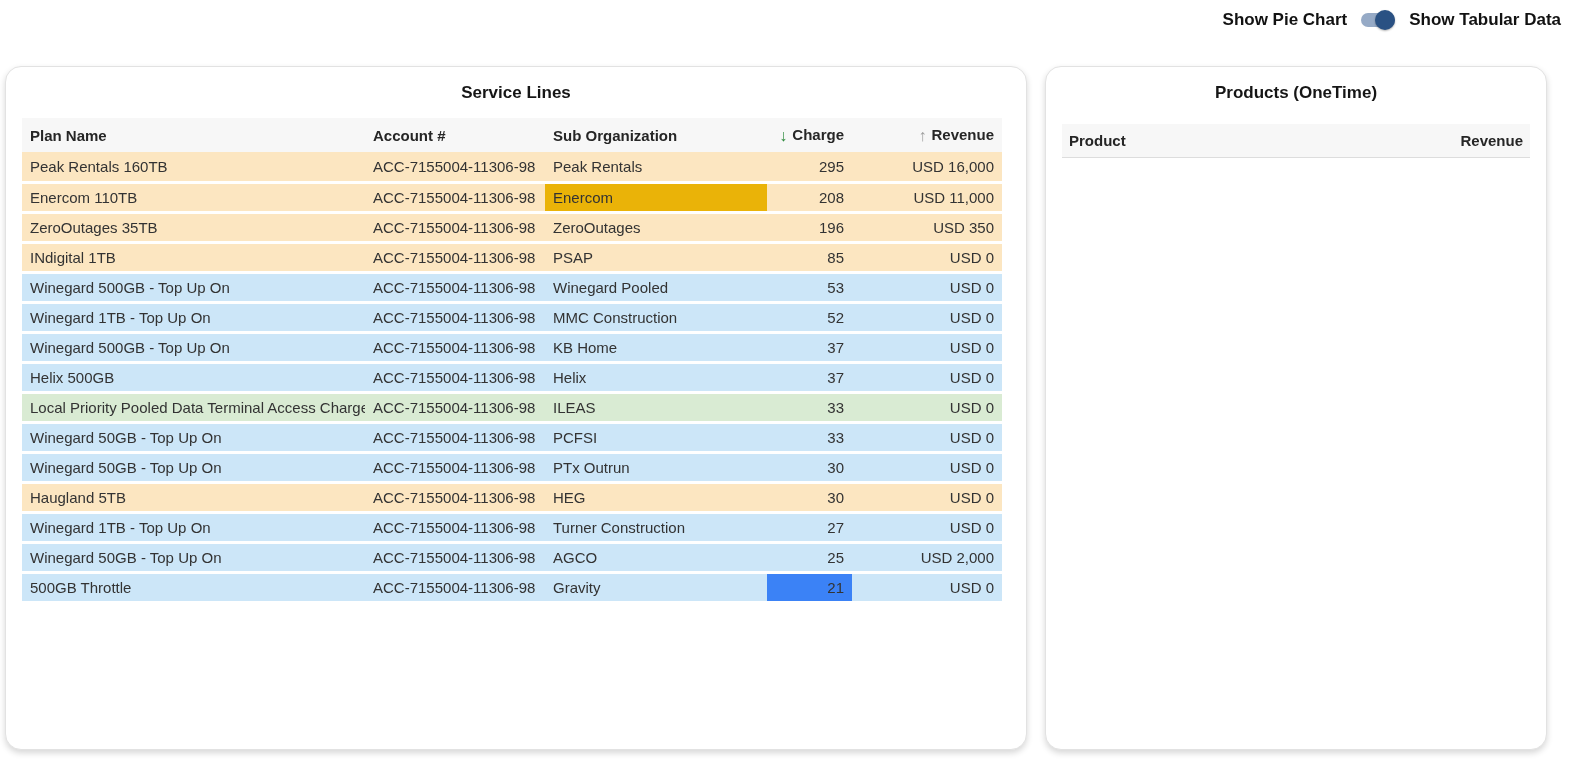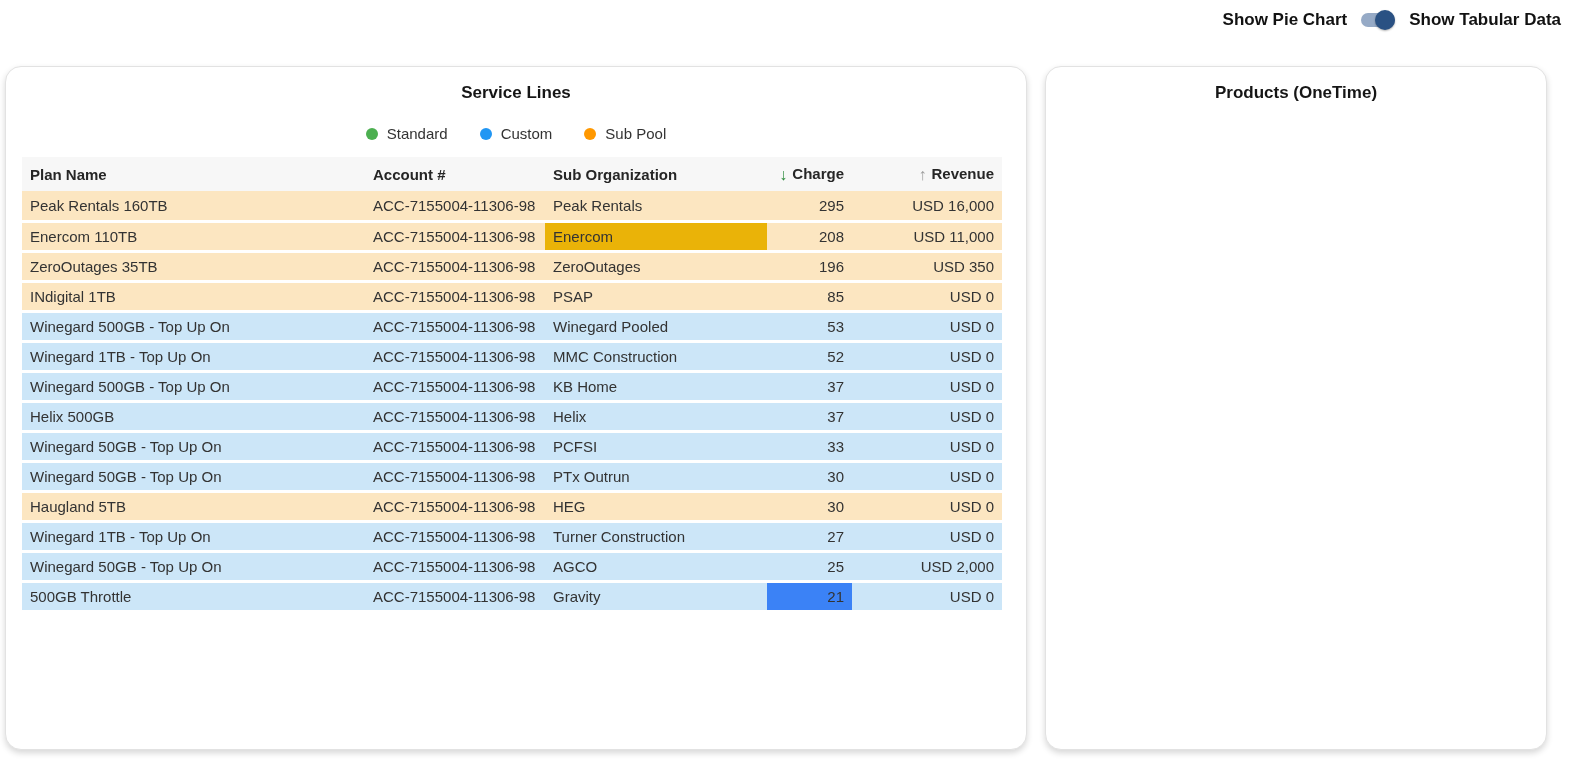--- a/index.html
+++ b/index.html
@@ -147,34 +147,20 @@
     <span class="thumb" style="background: rgb(42, 81, 131);"></span>
   </div>
   <span>Show Tabular Data</span>
 </div>
 
 <div class="cards">
 
   <section class="card card-left">
     <h2>Service Lines</h2>
 
-    <div class="legend">
-      <span class="legend-item">
-        <span class="dot" style="background: rgb(76, 175, 80);"></span>
-        <span class="legend-label">Standard</span>
-      </span>
-      <span class="legend-item">
-        <span class="dot" style="background: rgb(33, 150, 243);"></span>
-        <span class="legend-label">Custom</span>
-      </span>
-      <span class="legend-item">
-        <span class="dot" style="background: rgb(255, 152, 0);"></span>
-        <span class="legend-label">Sub Pool</span>
-      </span>
-    </div>
 
     <div class="table-scroll">
       <table class="sl">
         <colgroup>
           <col style="width:343px">
             <col style="width:180px">
             <col style="width:222px">
             <col style="width:85px">
             <col style="width:150px">
         </colgroup>
@@ -242,20 +228,27 @@
               <td class="ar" style="background: rgb(204, 230, 248);">USD 0</td>
             </tr>
             <tr>
               <td style="background: rgb(204, 230, 248);">Helix 500GB</td>
               <td style="background: rgb(204, 230, 248);">ACC-7155004-11306-98</td>
               <td style="background: rgb(204, 230, 248);">Helix</td>
               <td class="ar" style="background: rgb(204, 230, 248);">37</td>
               <td class="ar" style="background: rgb(204, 230, 248);">USD 0</td>
             </tr>
             <tr>
+              <td style="background: rgb(217, 235, 211);">Local Priority Pooled Data Terminal Access Charge</td>
+              <td style="background: rgb(217, 235, 211);">ACC-7155004-11306-98</td>
+              <td style="background: rgb(217, 235, 211);">ILEAS</td>
+              <td class="ar" style="background: rgb(217, 235, 211);">33</td>
+              <td class="ar" style="background: rgb(217, 235, 211);">USD 0</td>
+            </tr>
+            <tr>
               <td style="background: rgb(204, 230, 248);">Winegard 50GB - Top Up On</td>
               <td style="background: rgb(204, 230, 248);">ACC-7155004-11306-98</td>
               <td style="background: rgb(204, 230, 248);">PCFSI</td>
               <td class="ar" style="background: rgb(204, 230, 248);">33</td>
               <td class="ar" style="background: rgb(204, 230, 248);">USD 0</td>
             </tr>
             <tr>
               <td style="background: rgb(204, 230, 248);">Winegard 50GB - Top Up On</td>
               <td style="background: rgb(204, 230, 248);">ACC-7155004-11306-98</td>
               <td style="background: rgb(204, 230, 248);">PTx Outrun</td>
@@ -291,16 +284,20 @@
               <td class="ar" style="background: rgb(204, 230, 248);">USD 0</td>
             </tr>
           </tbody>
       </table>
       <div class="scroll-spacer"></div>
     </div>
   </section>
 
   <section class="card card-right">
     <h2>Products (OneTime)</h2>
+    <div class="pheader">
+      <span>Product</span>
+      <span>Revenue</span>
+    </div>
     <div class="pbody"></div>
   </section>
 
 </div>
 
 </body></html>

